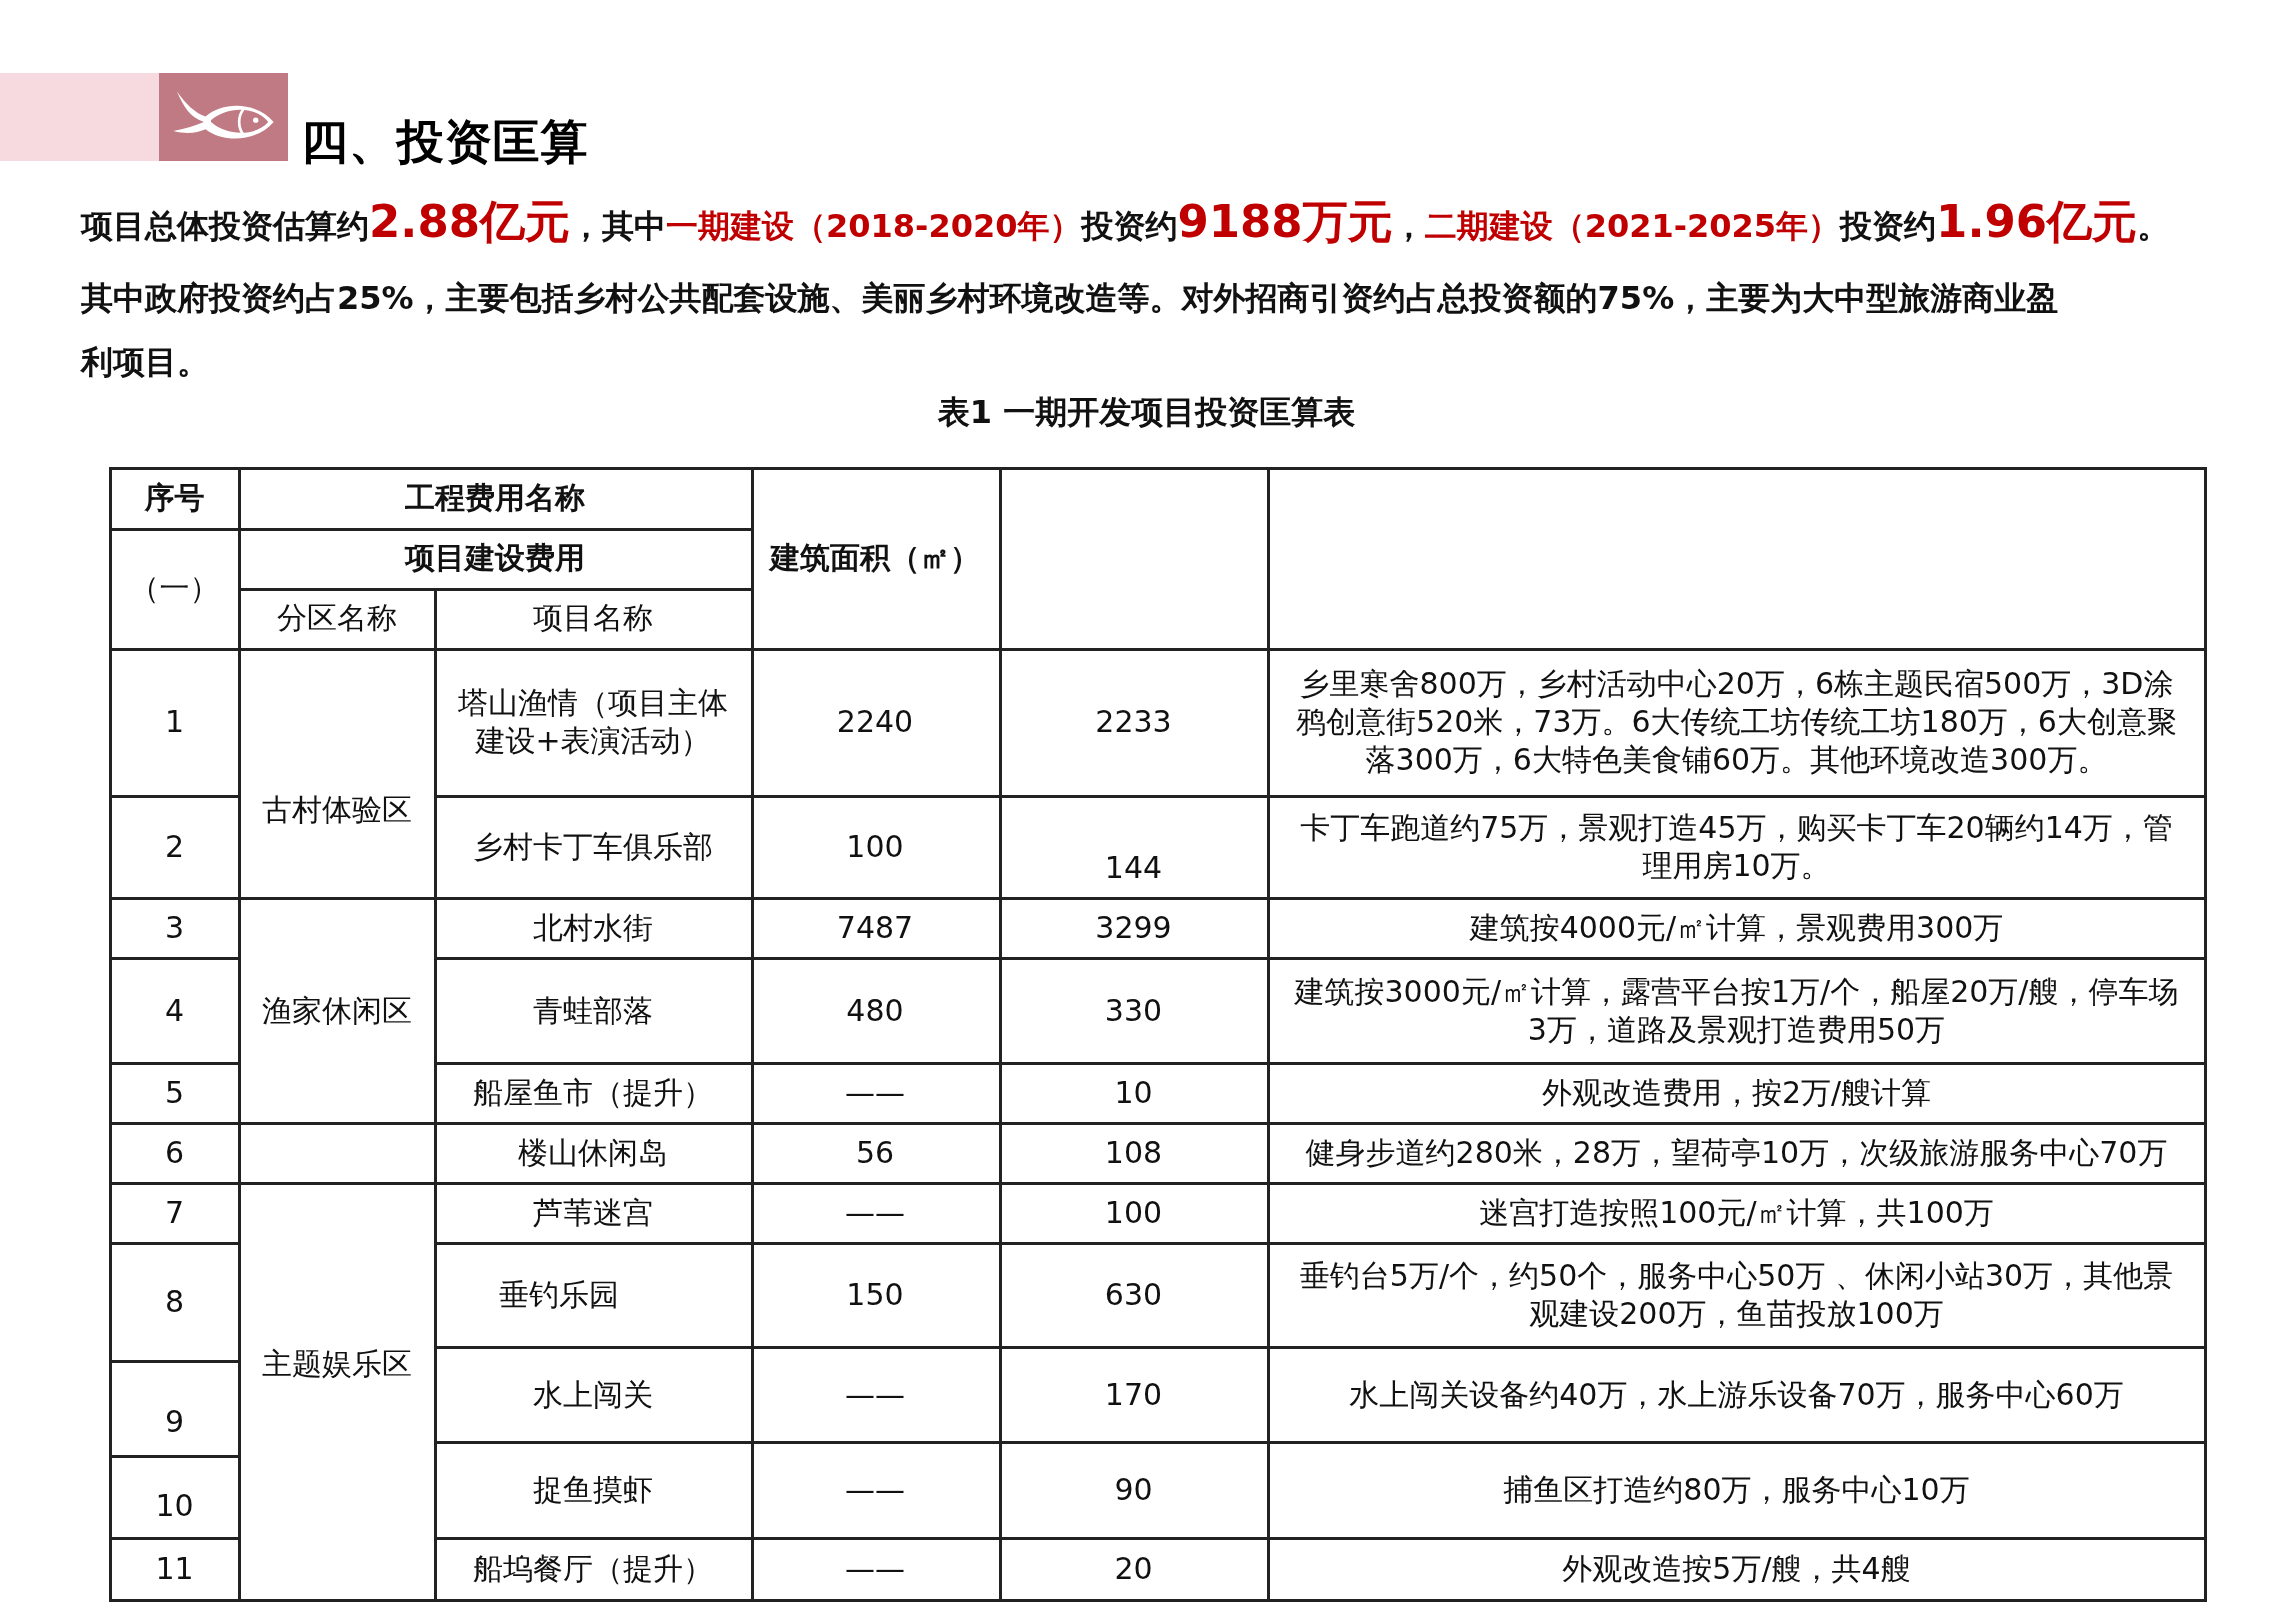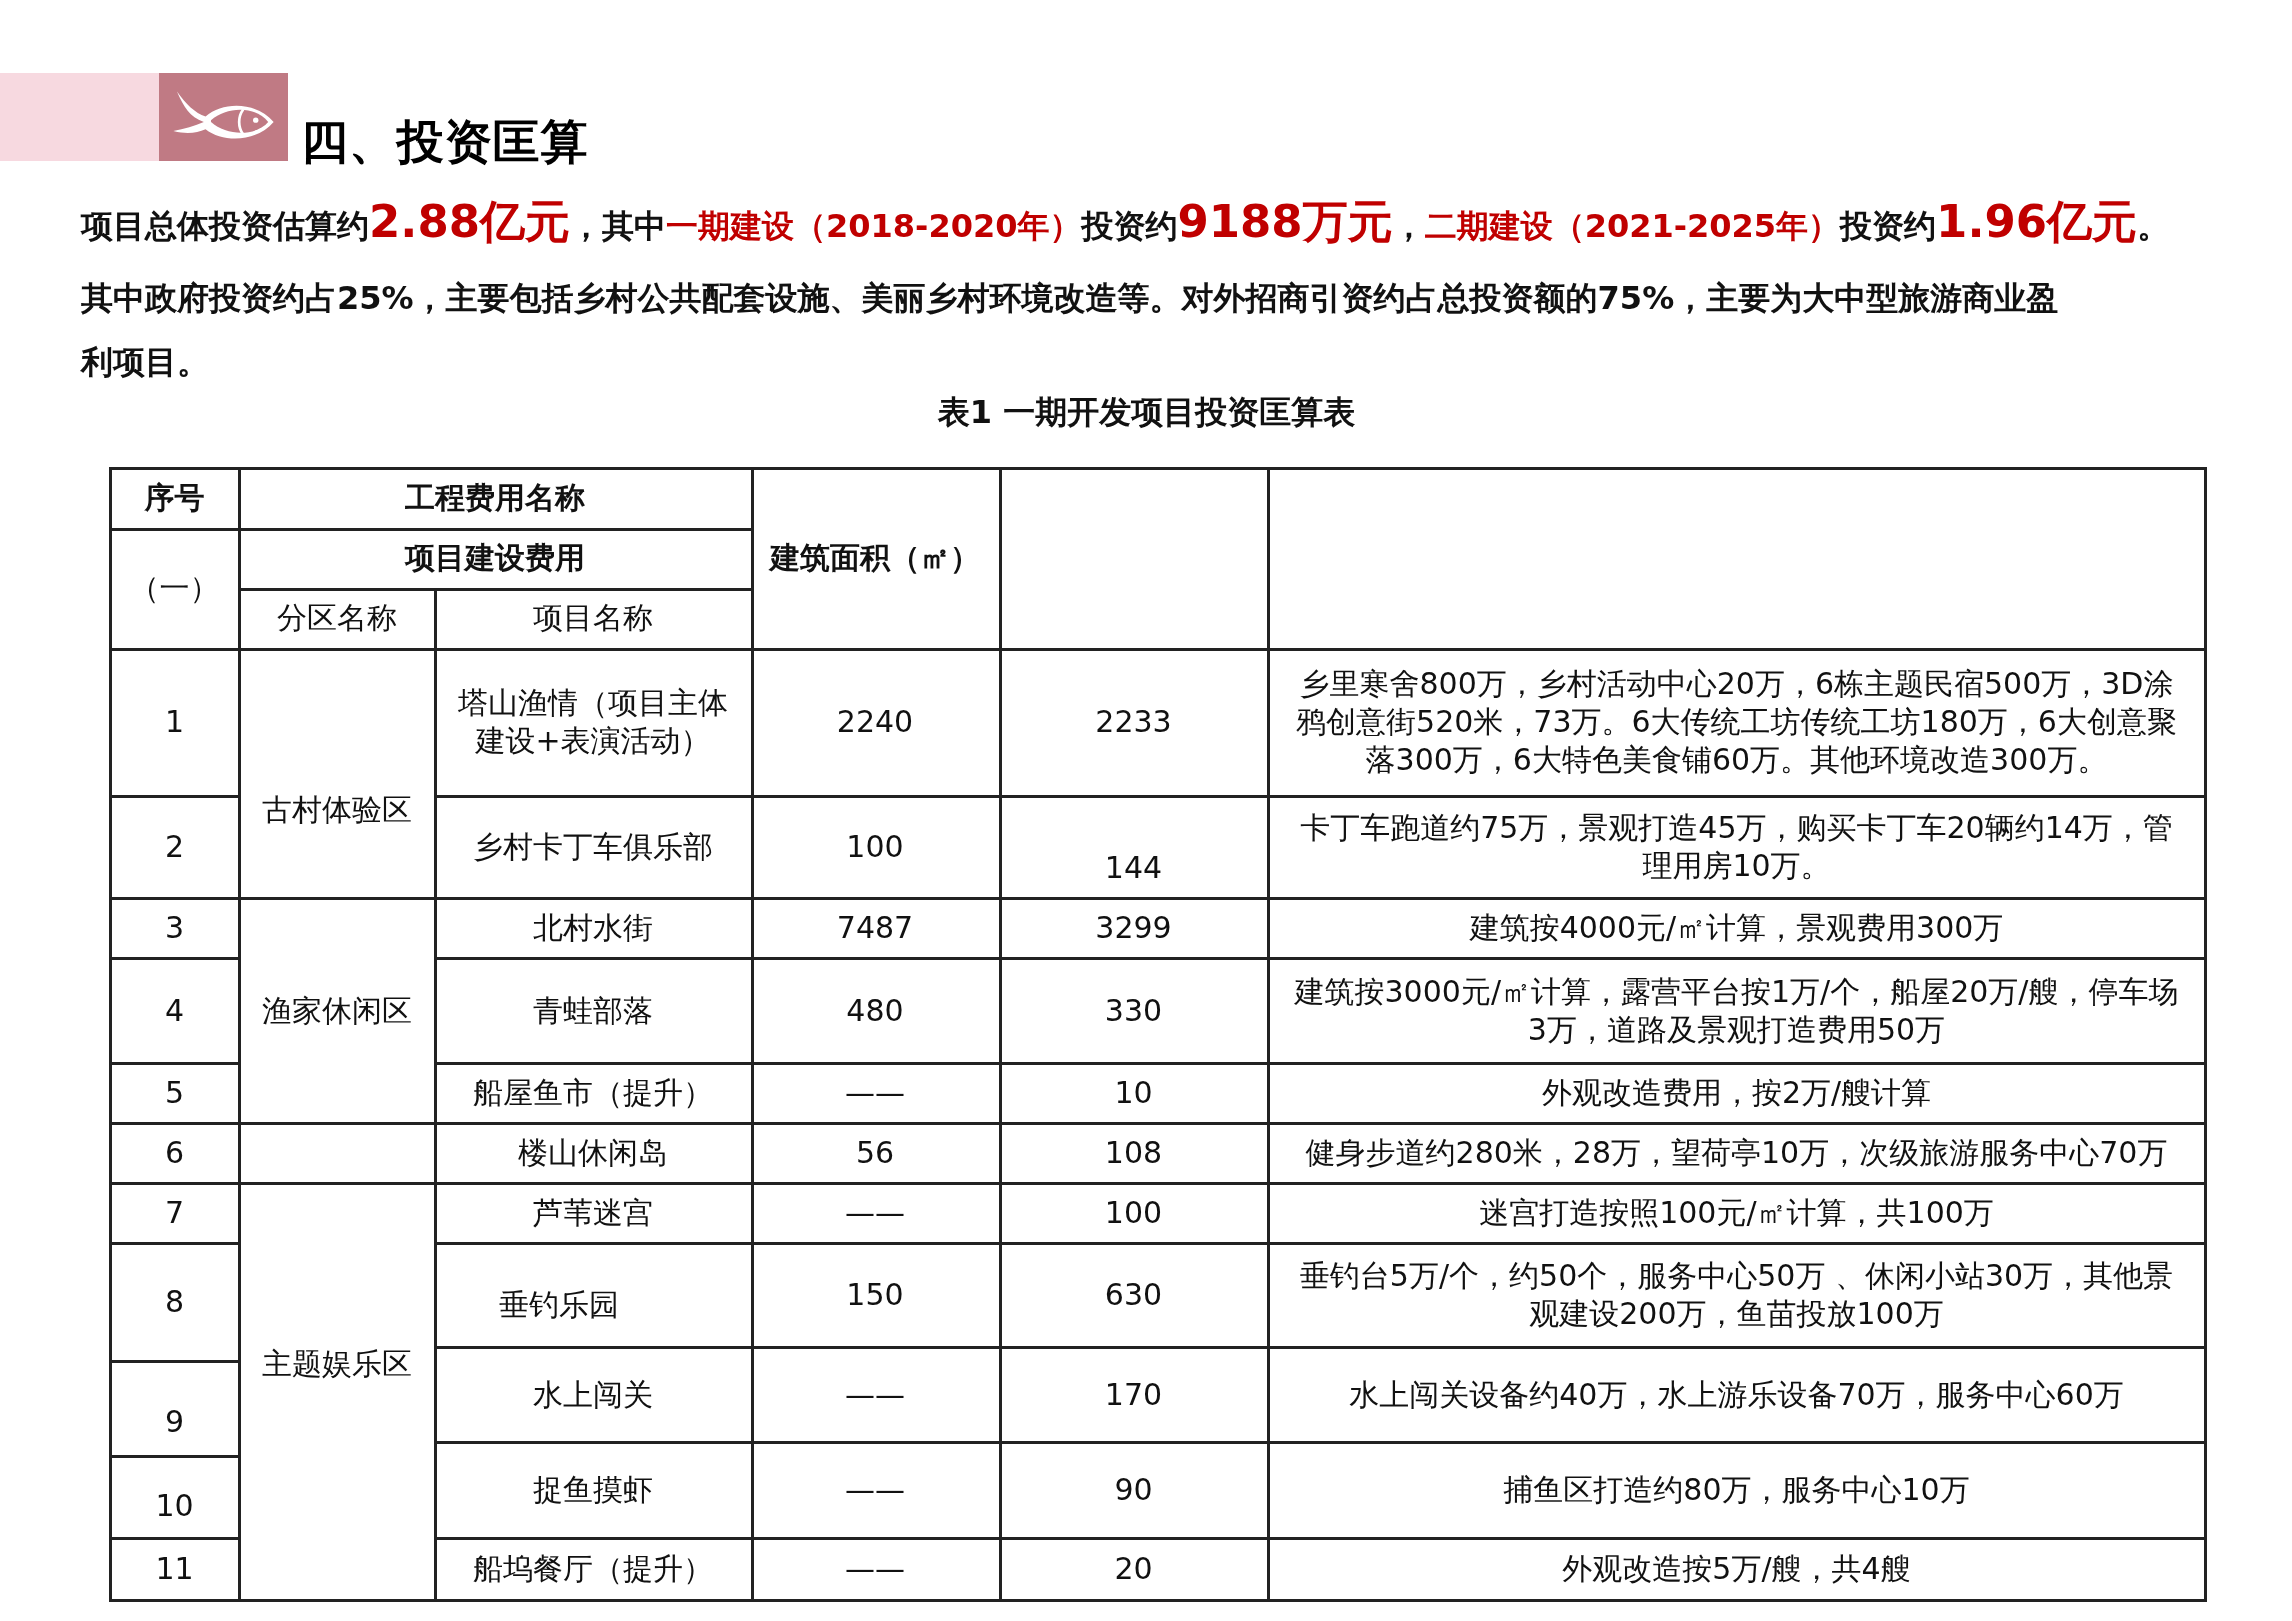--- a/index.html
+++ b/index.html
@@ -93,21 +93,21 @@
   <div class="cell" style="left:435px;top:1123px;width:316px;height:60px;">楼山休闲岛</div>
   <div class="cell" style="left:751px;top:1123px;width:248px;height:60px;">56</div>
   <div class="cell" style="left:999px;top:1123px;width:269px;height:60px;">108</div>
   <div class="cell" style="left:1268px;top:1123px;width:937px;height:60px;padding:0 23px;">健身步道约280米，28万，望荷亭10万，次级旅游服务中心70万</div>
 
   <div class="cell" style="left:435px;top:1183px;width:316px;height:60px;">芦苇迷宫</div>
   <div class="cell" style="left:751px;top:1183px;width:248px;height:60px;">——</div>
   <div class="cell" style="left:999px;top:1183px;width:269px;height:60px;">100</div>
   <div class="cell" style="left:1268px;top:1183px;width:937px;height:60px;padding:0 23px;">迷宫打造按照100元/㎡计算，共100万</div>
 
-  <div class="cell" style="left:435px;top:1243px;width:248px;height:104px;margin-top:10px;">垂钓乐园</div>
+  <div class="cell" style="left:435px;top:1243px;width:248px;height:104px;">垂钓乐园</div>
   <div class="cell" style="left:751px;top:1243px;width:248px;height:104px;">150</div>
   <div class="cell" style="left:999px;top:1243px;width:269px;height:104px;">630</div>
   <div class="cell" style="left:1268px;top:1243px;width:937px;height:104px;padding:0 23px;">垂钓台5万/个，约50个，服务中心50万 、休闲小站30万，其他景观建设200万，鱼苗投放100万</div>
 
   <div class="cell" style="left:435px;top:1347px;width:316px;height:95px;">水上闯关</div>
   <div class="cell" style="left:751px;top:1347px;width:248px;height:95px;">——</div>
   <div class="cell" style="left:999px;top:1347px;width:269px;height:95px;">170</div>
   <div class="cell" style="left:1268px;top:1347px;width:937px;height:95px;padding:0 23px;">水上闯关设备约40万，水上游乐设备70万，服务中心60万</div>
 
   <div class="cell" style="left:435px;top:1442px;width:316px;height:96px;">捉鱼摸虾</div>

